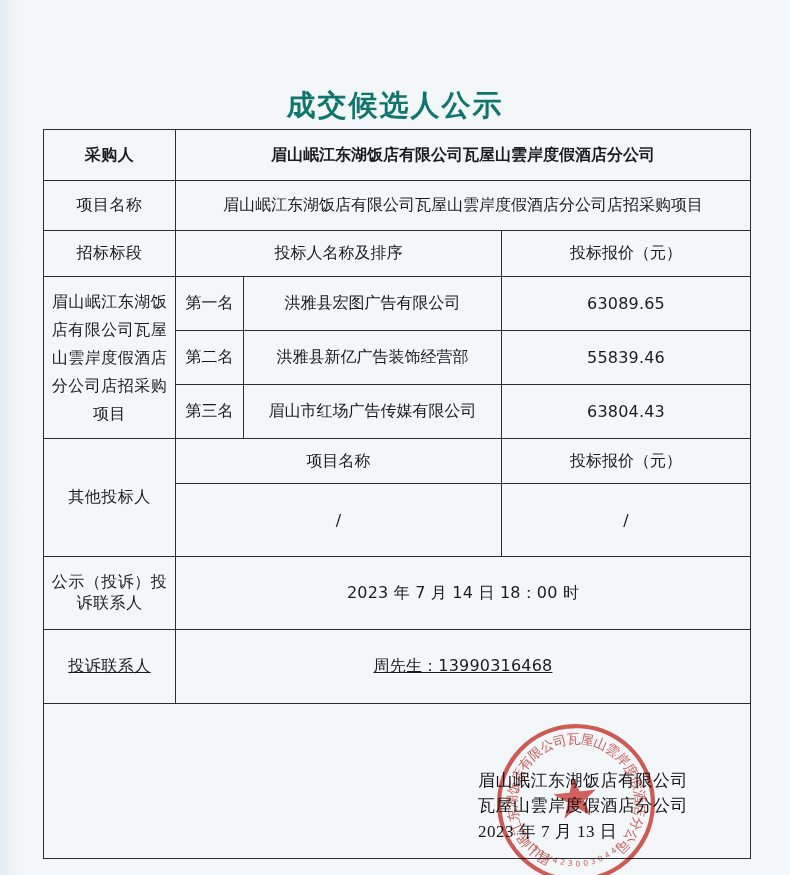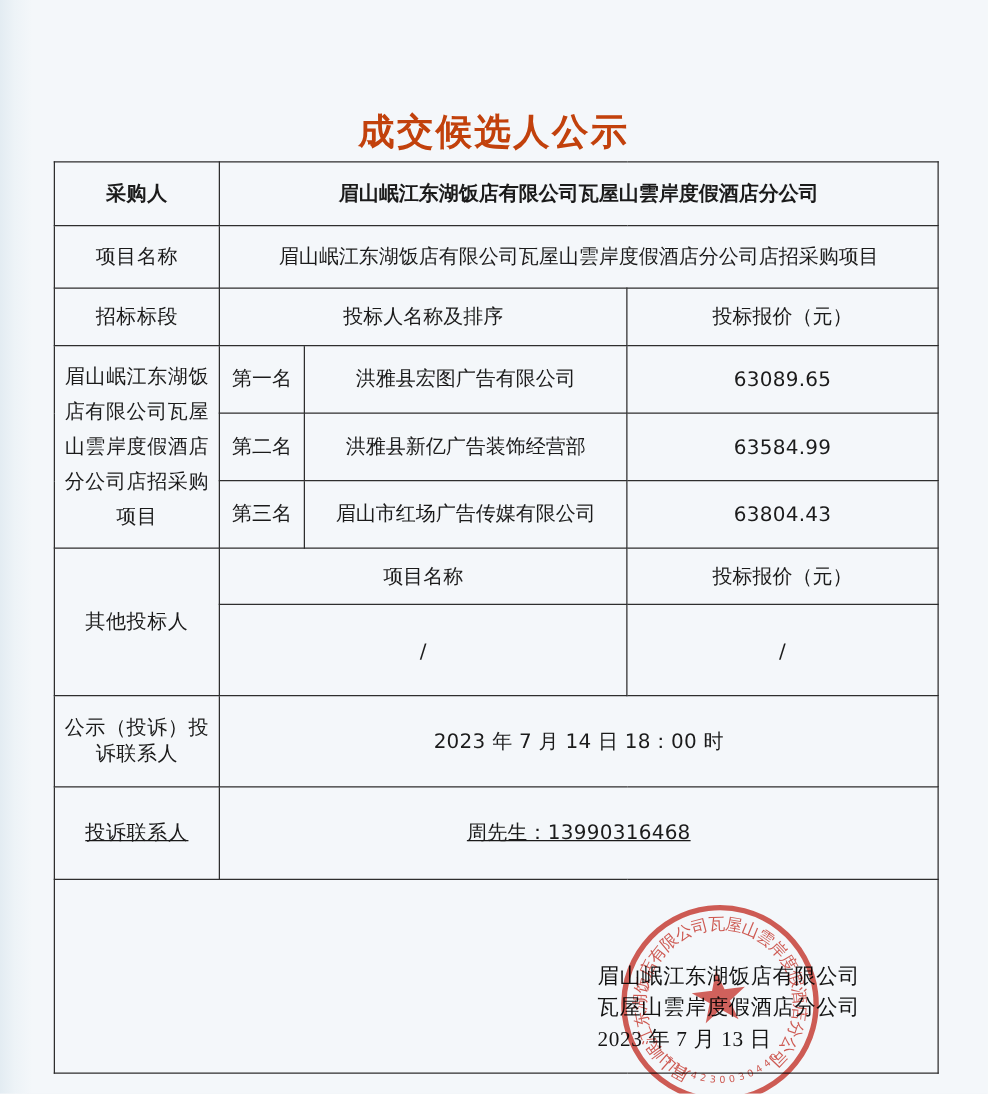--- a/index.html
+++ b/index.html
@@ -24,21 +24,21 @@
     pointer-events: none;
   }
   .doc-title {
     position: absolute;
     left: 0; top: 86px;
     width: 100%;
     text-align: center;
     font-size: 29px;
     font-weight: 600;
     letter-spacing: 2px;
-    color: #c2410c;
+    color: #0f766e;
   }
   table.doc-table {
     position: absolute;
     left: 43px;
     top: 129px;
     width: 707px;
     border-collapse: collapse;
     table-layout: fixed;
     background: transparent;
   }
@@ -141,21 +141,21 @@
       </tr>
       <tr class="r4">
         <td rowspan="3" class="section-project-cell">眉山岷江东湖饭店有限公司瓦屋山雲岸度假酒店分公司店招采购项目</td>
         <td>第一名</td>
         <td>洪雅县宏图广告有限公司</td>
         <td class="num-cell">63089.65</td>
       </tr>
       <tr class="r5">
         <td>第二名</td>
         <td>洪雅县新亿广告装饰经营部</td>
-        <td class="num-cell">63584.99</td>
+        <td class="num-cell">55839.46</td>
       </tr>
       <tr class="r6">
         <td>第三名</td>
         <td>眉山市红场广告传媒有限公司</td>
         <td class="num-cell">63804.43</td>
       </tr>
       <tr class="r7">
         <td rowspan="2" class="label-cell">其他投标人</td>
         <td colspan="2">项目名称</td>
         <td>投标报价（元）</td>

